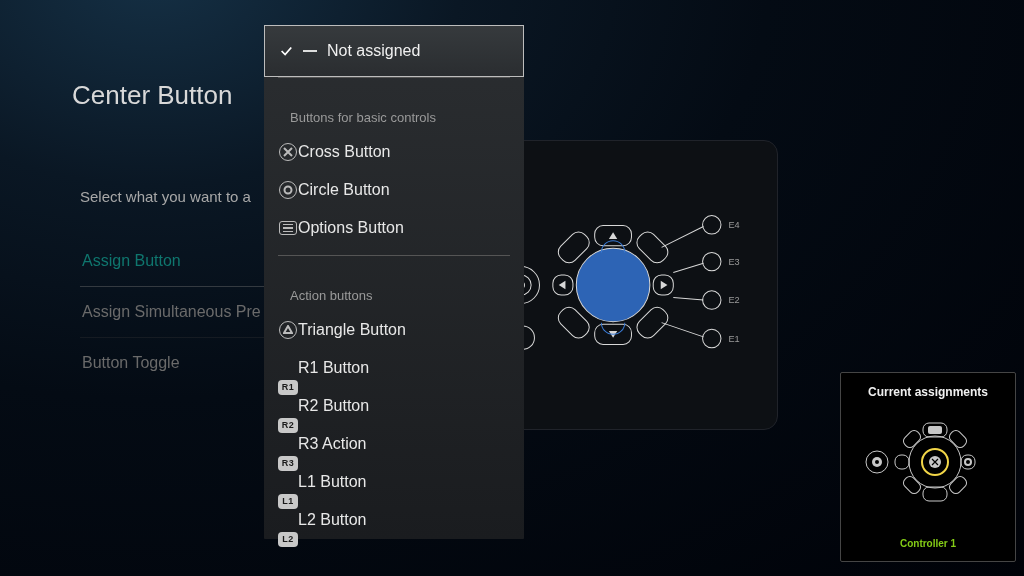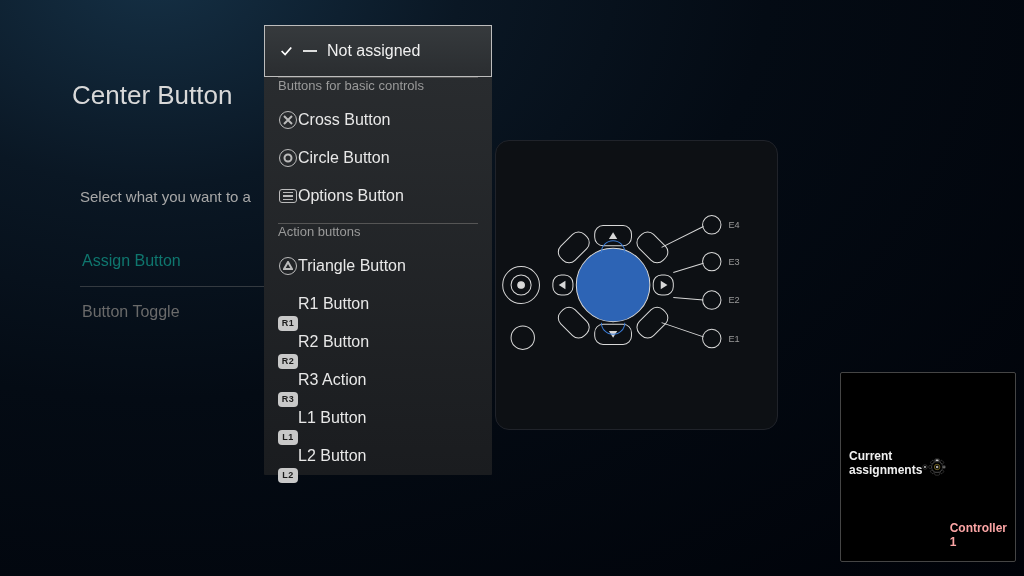--- a/index.html
+++ b/index.html
@@ -22,36 +22,36 @@
   }
   .left-menu .item {
     padding: 16px 2px; font-size: 16px; color: #6a6a6a;
     border-bottom: 1px solid rgba(60,60,60,0.3);
   }
   .left-menu .item.active { color: #0f766e; font-weight: 500; border-bottom: 1px solid rgba(120,120,120,0.4); }
   .left-menu .item:last-child { border-bottom: none; }
 
   
   .dropdown {
-    position: absolute; left: 264px; top: 25px; width: 228px;
+    position: absolute; left: 264px; top: 25px; width: 260px;
     background: linear-gradient(#2b2e31, #1a1c1f);
     z-index: 10;
     border-radius: 1px;
   }
   .dd-selected {
     display: flex; align-items: center; gap: 10px;
     padding: 16px 14px;
     border: 1px solid #bdbdbd;
     background: linear-gradient(#363a3d, #2a2d30);
     font-size: 16px; color: #f0f0f0;
   }
   .dd-selected .check { width: 14px; stroke: #fff; stroke-width: 2; fill: none; }
   .dd-selected .dash { width: 14px; height: 2px; background: #ddd; }
   .dd-line { height: 1px; background: #555; margin: 0 14px; }
-  .dd-section-head { font-size: 13px; color: #9a9a9a; padding: 0 14px 8px; }
+  .dd-section-head { font-size: 13px; color: #9a9a9a; padding: 32px 14px 8px; margin-left: 12px; }
   .dd-item {
     display: flex; align-items: center; 
     padding: 9px 14px; font-size: 16px; color: #e8e8e8;
   }
   .dd-icon {
     width: 20px; height: 20px; display: flex; align-items: center; justify-content: center;
     flex-shrink: 0;
   }
   .shape-btn { width: 18px; height: 18px; border-radius: 50%; border: 1.5px solid #bbb; display:flex; align-items:center; justify-content:center; }
   .shape-btn svg { width: 10px; height: 10px; stroke: #bbb; stroke-width: 2; fill: none; }
@@ -68,35 +68,36 @@
   .diagram-panel {
     position: absolute; left: 495px; top: 140px; width: 283px; height: 290px;
     background: #0d1014; border: 1px solid #20232a; border-radius: 14px; z-index: 1;
   }
   .diagram-svg { width: 100%; height: 100%; }
 
   
   .assign-card {
     position: absolute; left: 840px; top: 372px; width: 176px; height: 190px;
     background: #000; border: 1px solid #454545; border-radius: 2px;
-    display: flex; flex-direction: row; align-items: center;
+    display: flex; flex-direction: column; align-items: center;
     padding: 12px 8px;
   }
   .assign-title { font-size: 12px; font-weight: 600; color: #f0f0f0; margin-bottom: 8px; }
-  .assign-controller { font-size: 12px; font-weight: 600; color: #fca5a5; margin-top: auto; }
+  .assign-controller { font-size: 10px; font-weight: 600; color: #84cc16; margin-top: auto; }
   .assign-svg { width: 130px; height: 110px; }
 </style>
 </head>
 <body>
 
 <div class="page-title">Center Button</div>
 <div class="instruction">Select what you want to a</div>
 
 <div class="left-menu">
   <div class="item active">Assign Button</div>
+  <div class="item">Assign Simultaneous Pre</div>
   <div class="item">Button Toggle</div>
 </div>
 
 <div class="diagram-panel">
   <svg class="diagram-svg" viewBox="0 0 336 290">
     <g stroke="#d8d8d8" stroke-width="1.2" fill="none">
 
       <circle cx="140" cy="145" r="44" fill="#2d64b5" stroke="#d8d8d8"></circle>
 
       <rect x="118" y="74" width="44" height="24" rx="10"></rect>

